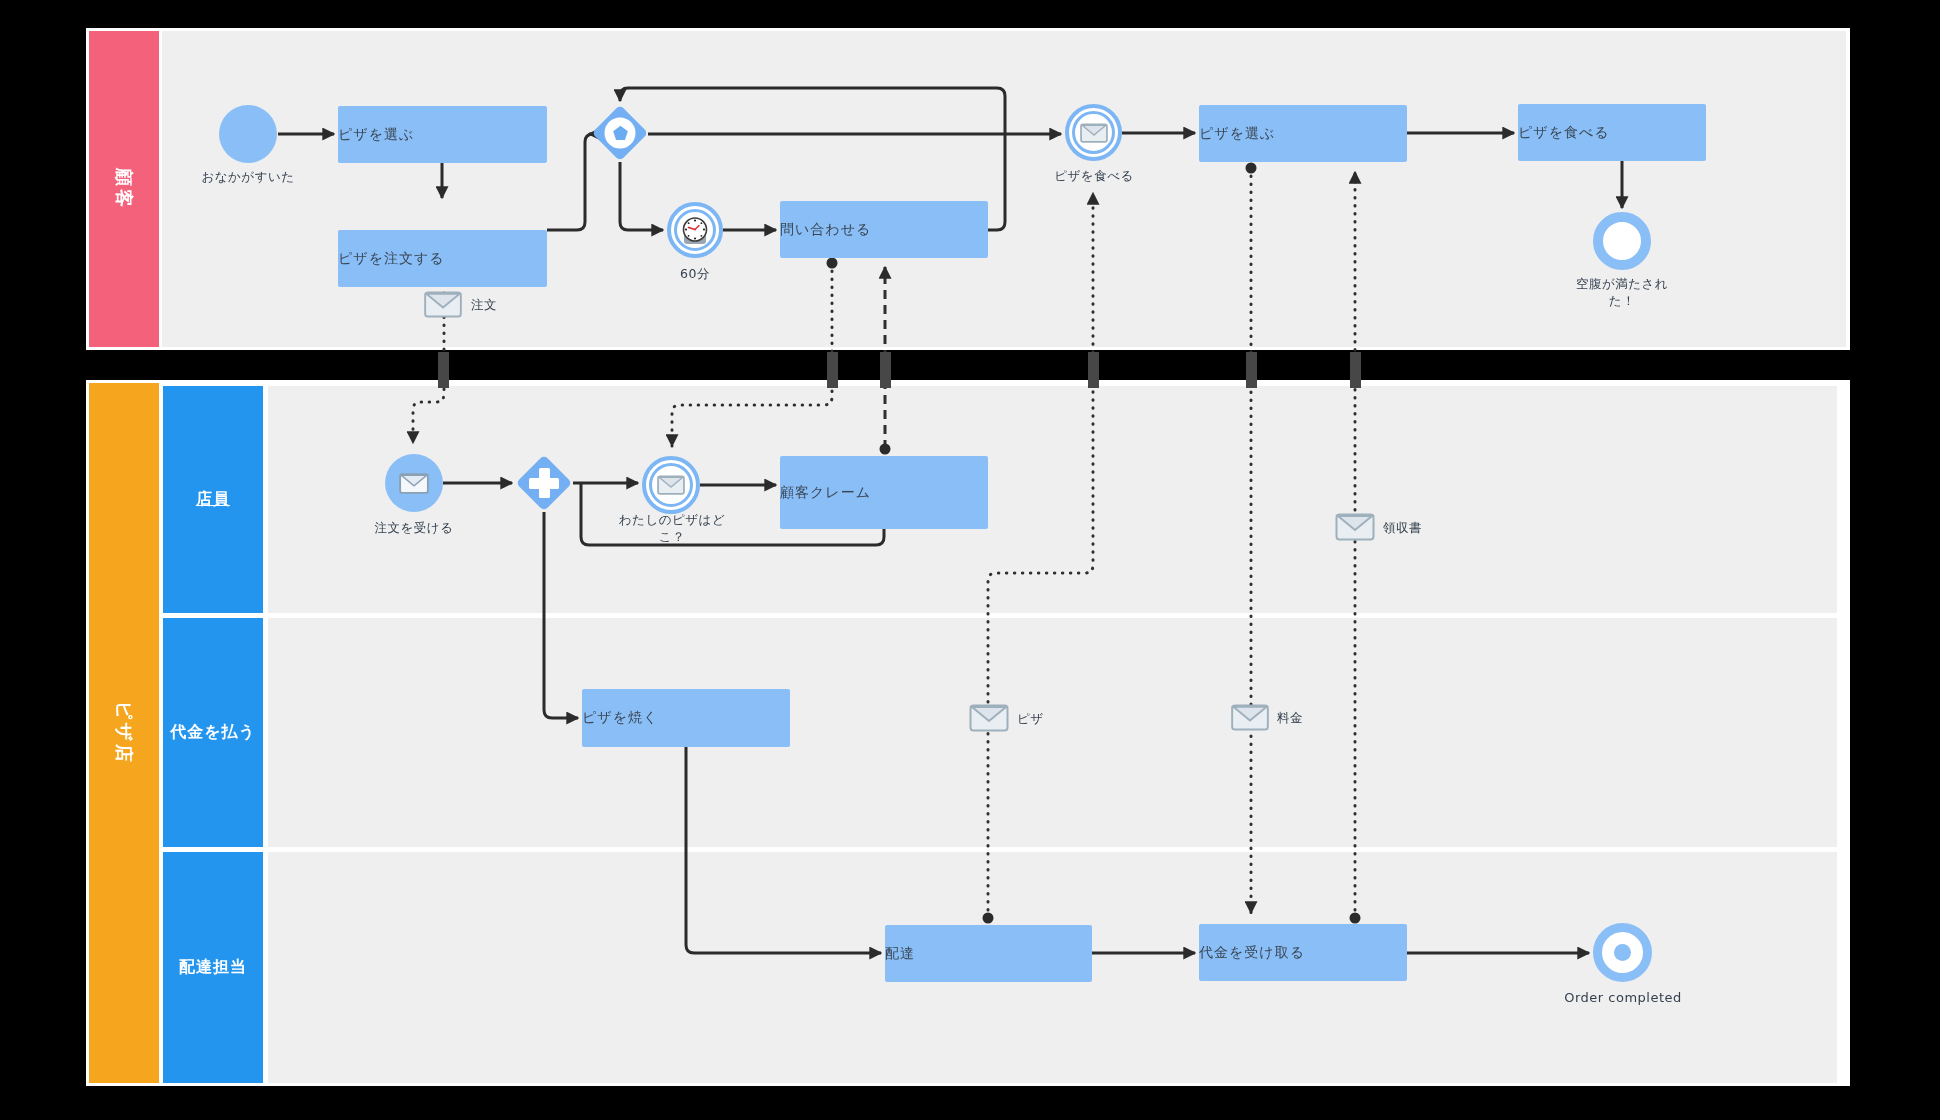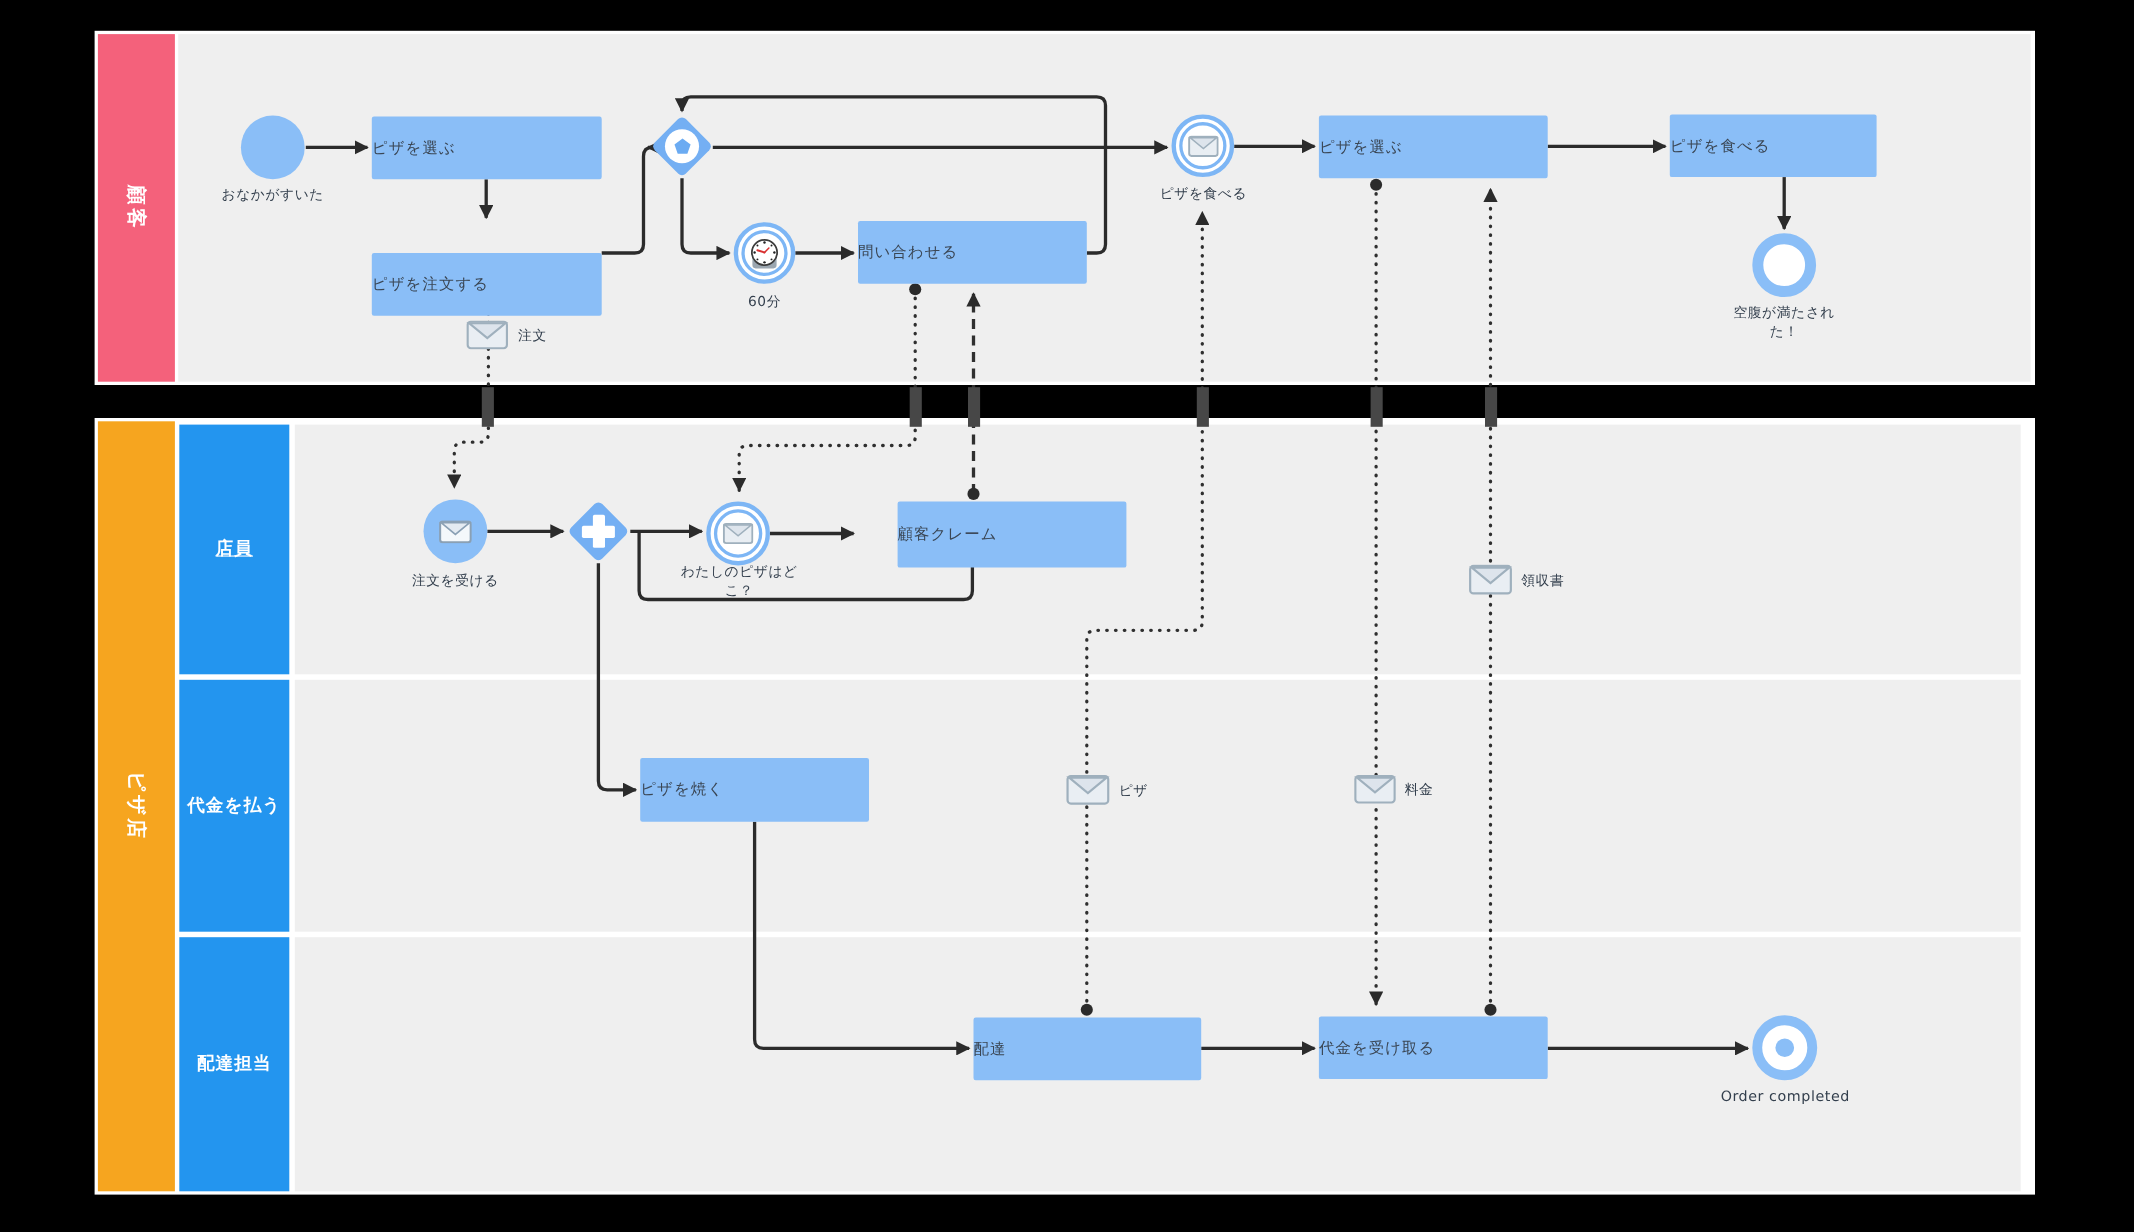--- a/index.html
+++ b/index.html
@@ -204,21 +204,21 @@
     <div class="evt evt-double" style="left:642px;top:456px;width:58px;height:58px;">
       <div class="inner">
         <svg width="28" height="20" viewBox="0 0 40 28">
           <rect x="1.5" y="1.5" width="37" height="25" rx="3" fill="#e9eef3" stroke="#9fb0bd" stroke-width="2.5"></rect>
           <path d="M3,3 h34 L20,17 z" fill="#dde4ec" stroke="#9fb0bd" stroke-width="2"></path>
         </svg>
       </div>
     </div>
     <div class="lbl" style="left:614px;top:512px;width:116px;">わたしのピザはどこ？</div>
 
-    <div class="task" style="left:816px;top:456px;width:208px;height:60px;">
+    <div class="task" style="left:780px;top:456px;width:208px;height:73px;">
       <span>顧客クレーム</span>
     </div>
 
     <div class="task" style="left:582px;top:689px;width:208px;height:58px;">
       <span>ピザを焼く</span>
     </div>
 
     <div class="task" style="left:885px;top:925px;width:207px;height:57px;">
       <span>配達</span>
     </div>

